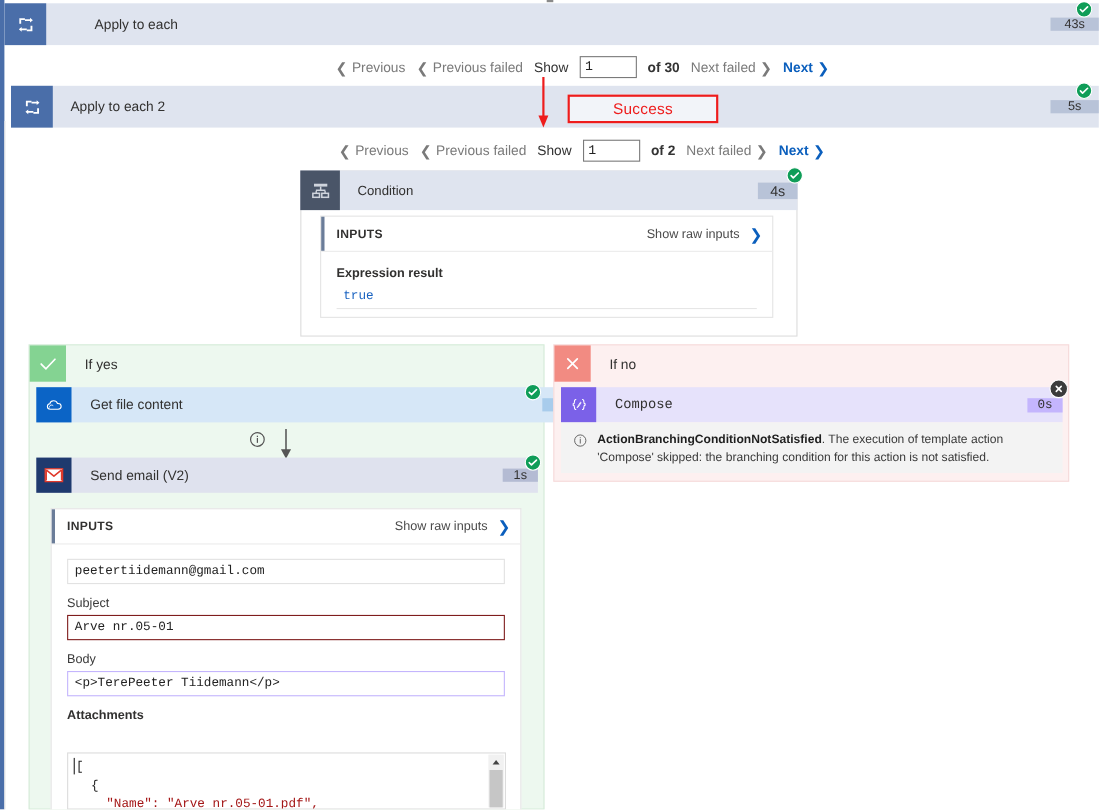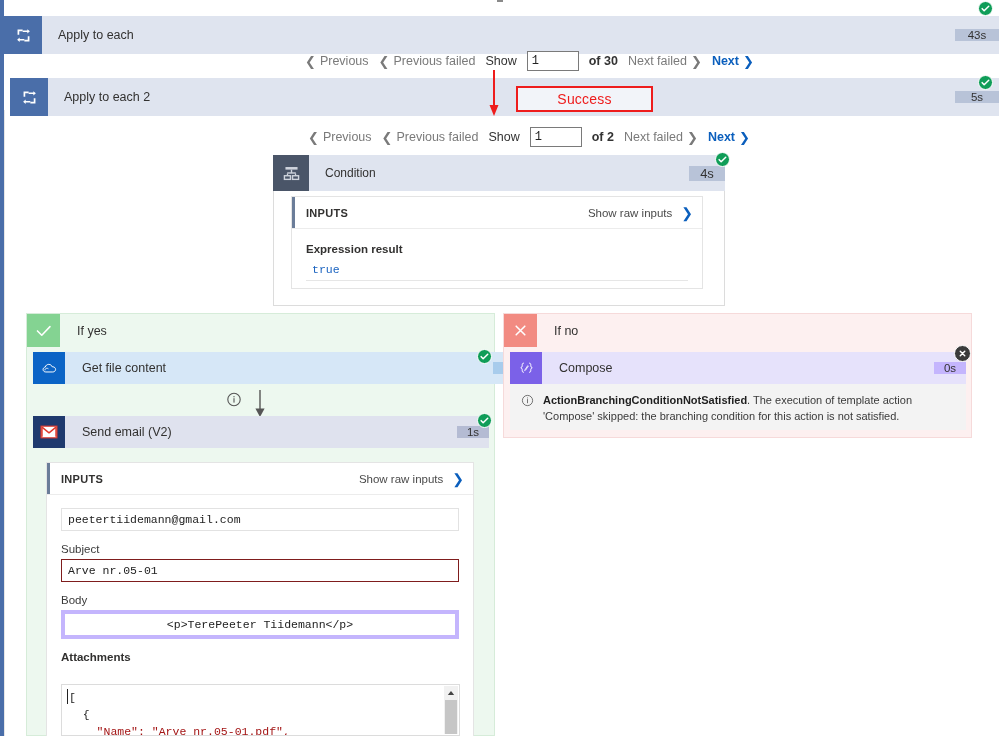--- a/index.html
+++ b/index.html
@@ -97,21 +97,21 @@
   .act .ico{width:32px;height:32px;flex:0 0 32px;display:flex;align-items:center;justify-content:center;}
   .act .title{flex:1 1 auto;padding-left:17px;font-size:12.5px;color:#323130;}
   .act .dur{width:32px;flex:0 0 32px;display:flex;align-items:center;justify-content:center;font-size:11.5px;color:#323130;}
 
   .act.onedrive{background:#d6e7f7;}
   .act.onedrive .ico{background:#0b64c6;}
   .act.onedrive .dur{background:#a8ccec;}
   .act.gmail{background:#dfe2ee;}
   .act.gmail .ico{background:#1f3a6e;}
   .act.gmail .dur{background:#b4bbd3;}
-  .act.compose{background:#e6e2fb;}
+  .act.compose{background:#e6e2fb;font-family:Liberation Mono, monospace;}
   .act.compose .ico{background:#7b61e8;}
   .act.compose .dur{background:#c4b5fd;}
 
   
   .skip-msg{position:absolute;background:#f3f3f3;display:flex;gap:8px;padding:9px 11px 10px 11px;
             box-sizing:border-box;font-size:11px;line-height:1.45;color:#3a3a3a;}
   .skip-msg .iico{flex:0 0 14px;margin-top:1px;}
   .skip-msg b{font-weight:700;color:#1f1f1f;}
 
   
@@ -135,21 +135,21 @@
 
 <div class="page">
 
   <div class="top-sliver">
     <div class="nub"></div>
   </div>
 
   <div class="left-rail"></div>
   <div class="left-rail2"></div>
 
-  <div class="bar scope-bar" style="left:4px;top:16px;width:995px;">
+  <div class="bar scope-bar" style="left:4px;top:3px;width:995px;gap:28px;">
     <div class="ico">
       <svg viewBox="0 0 20 20" width="17" height="17">
         <path d="M3 3h6v2H5v4H3V3z" fill="#fff"></path>
         <path d="M17 17h-6v-2h4v-4h2v6z" fill="#fff"></path>
         <path d="M14.5 2.5l3 2.6-3 2.6V6H9V4h5.5V2.5z" fill="#fff"></path>
         <path d="M5.5 17.5l-3-2.6 3-2.6V14H11v2H5.5v1.5z" fill="#fff"></path>
       </svg>
     </div>
     <div class="title">Apply to each</div>
     <div class="dur">43s</div>
@@ -333,21 +333,21 @@
       </span>
     </div>
     <div class="in-body" style="padding-top:13px;">
 
       <div class="fld-val" style="border:1px solid #e2e2e2;margin-bottom:12px;color:#222;">peetertiidemann@gmail.com</div>
 
       <div class="fld-label norm">Subject</div>
       <div class="fld-val" style="border:1px solid #7f1d1d;margin-bottom:12px;color:#222;">Arve nr.05-01</div>
 
       <div class="fld-label norm">Body</div>
-      <div class="fld-val" style="border:4px solid #c4b5fd;margin-bottom:12px;color:#222;text-align:center;">&lt;p&gt;TerePeeter Tiidemann&lt;/p&gt;</div>
+      <div class="fld-val" style="border:1px solid #c4b5fd;margin-bottom:12px;color:#222;">&lt;p&gt;TerePeeter Tiidemann&lt;/p&gt;</div>
 
       <div class="fld-label">Attachments</div>
     </div>
   </div>
 
   <div class="att-box" style="left:61px;top:684px;width:399px;height:52px;">
     <div class="att-cursor" style="left:5px;top:4px;height:15px;"></div>
     <div class="att-code"><span>[</span>
 <span>  {</span>
 <span class="k">    "Name": "Arve nr.05-01.pdf",</span>

